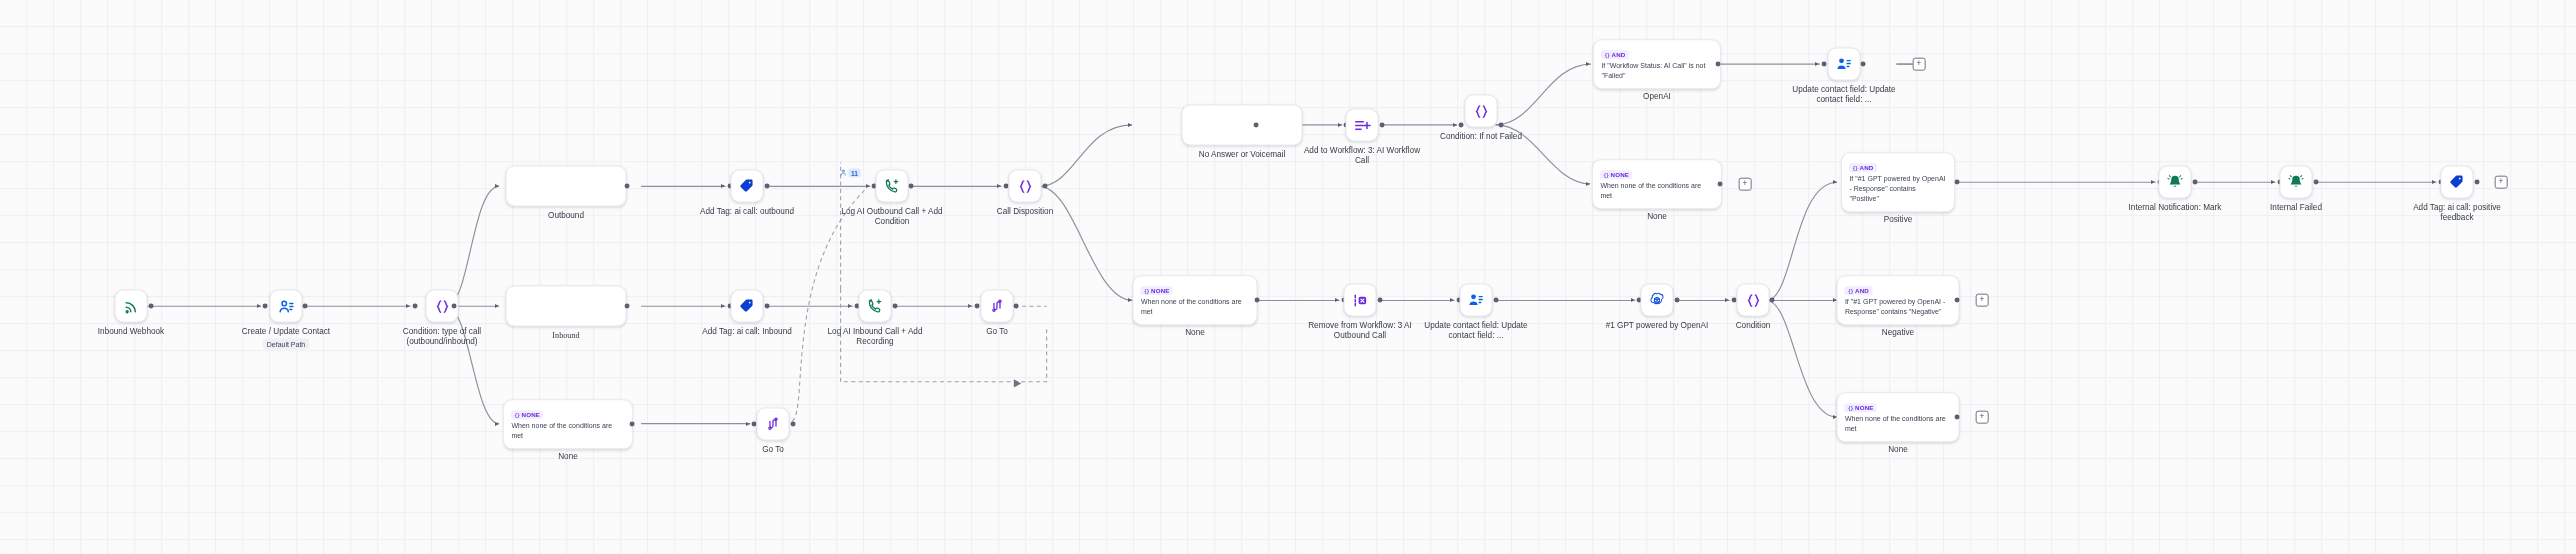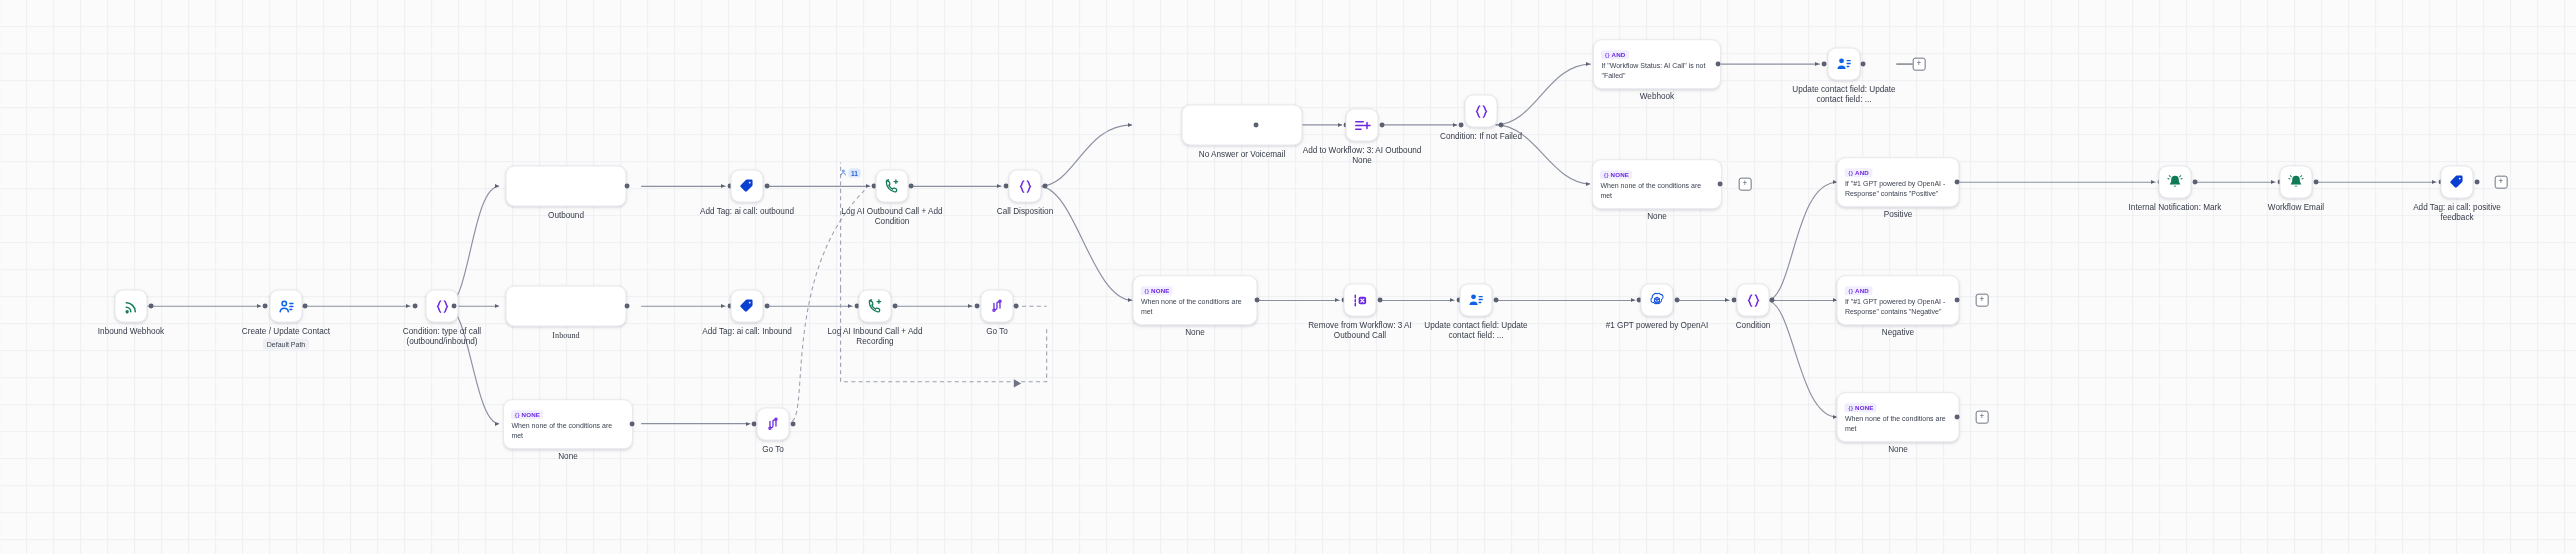--- a/index.html
+++ b/index.html
@@ -358,21 +358,21 @@
 
   <div class="node" style="left:1362px;top:125px;">
     <div class="card icon-card">
       <span class="icon">
         <svg width="18" height="18" viewBox="0 0 24 24" fill="none" stroke="#6d28e0" stroke-width="2" stroke-linecap="round">
           <path d="M3 7h10M3 12h10M3 17h7"></path>
             <path d="M18 8v8M14 12h8"></path>
         </svg>
       </span>
     </div>
-    <div class="label wrap">Add to Workflow: 3: AI Outbound None</div>
+    <div class="label wrap">Add to Workflow: 3: AI Workflow Call</div>
   </div>
   <div class="dot" style="left:1382px;top:125px;"></div>
   <div class="arrow" style="left:1455px;top:125px;"></div>
   <div class="dot" style="left:1461px;top:125px;"></div>
 
   <div class="node" style="left:1481px;top:111px;">
     <div class="card icon-card">
       <span class="icon">
         <svg width="18" height="18" viewBox="0 0 24 24" fill="none" stroke="#6d28e0" stroke-width="2" stroke-linecap="round">
           <path d="M9.5 4.5C7.5 4.5 8 9.5 5.5 12c2.5 2.5 2 7.5 4 7.5"></path>
@@ -383,21 +383,21 @@
     <div class="label">Condition: If not Failed</div>
   </div>
   <div class="dot" style="left:1501px;top:125px;"></div>
 
   <div class="arrow" style="left:1588px;top:64px;"></div>
   <div class="cond" style="left:1657px;top:64px;width:128px;">
     <div class="cond-head">
       <span class="brace">{}</span><span>AND</span>
     </div>
     <div class="cond-body">If "Workflow Status: AI Call" is not "Failed"</div>
-    <div class="label">Webhook</div>
+    <div class="label">OpenAI</div>
   </div>
   <div class="dot" style="left:1718px;top:64px;"></div>
   <div class="arrow" style="left:1817px;top:64px;"></div>
   <div class="dot" style="left:1824px;top:64px;"></div>
 
   <div class="node" style="left:1844px;top:64px;">
     <div class="card icon-card">
       <span class="icon">
         <svg width="17" height="17" viewBox="0 0 24 24" fill="#0b62e8">
           <circle cx="8.5" cy="7.5" r="3.4"></circle>
@@ -493,21 +493,21 @@
           <path d="M9.5 4.5C7.5 4.5 8 9.5 5.5 12c2.5 2.5 2 7.5 4 7.5"></path>
           <path d="M14.5 4.5c2 0 1.5 5 4 7.5-2.5 2.5-2 7.5-4 7.5"></path>
         </svg>
       </span>
     </div>
     <div class="label">Condition</div>
   </div>
   <div class="dot" style="left:1772px;top:300px;"></div>
 
   <div class="arrow" style="left:1835px;top:182px;"></div>
-  <div class="cond" style="left:1898px;top:182px;width:123px;">
+  <div class="cond" style="left:1898px;top:182px;width:114px;">
     <div class="cond-head">
       <span class="brace">{}</span><span>AND</span>
     </div>
     <div class="cond-body">If "#1 GPT powered by OpenAI - Response" contains "Positive"</div>
     <div class="label">Positive</div>
   </div>
   <div class="dot" style="left:1957px;top:182px;"></div>
   <div class="arrow" style="left:2153px;top:182px;"></div>
   <div class="dot" style="left:2160px;top:182px;"></div>
 
@@ -552,21 +552,21 @@
   <div class="node" style="left:2296px;top:182px;">
     <div class="card icon-card">
       <span class="icon">
         <svg width="17" height="17" viewBox="0 0 24 24" fill="#0f7a55">
           <path d="M12 3.3a5.3 5.3 0 0 0-5.3 5.3c0 4-1.3 5.2-2 6.1-.3.4 0 1 .5 1h13.6c.5 0 .8-.6.5-1-.7-.9-2-2.1-2-6.1A5.3 5.3 0 0 0 12 3.3z"></path>
           <path d="M10.1 17.2a2 2 0 0 0 3.8 0z"></path>
           <path d="M5.4 4.6 4 3.1M18.6 4.6 20 3.1M3.6 7.6 2 7M20.4 7.6 22 7" stroke="#0f7a55" stroke-width="1.5" stroke-linecap="round" fill="none"></path>
         </svg>
       </span>
     </div>
-    <div class="label">Workflow Email</div>
+    <div class="label">Internal Failed</div>
   </div>
   <div class="dot" style="left:2316px;top:182px;"></div>
   <div class="arrow" style="left:2434px;top:182px;"></div>
   <div class="dot" style="left:2441px;top:182px;"></div>
 
   <div class="node" style="left:2457px;top:182px;">
     <div class="card icon-card">
       <span class="icon">
         <svg width="16.4" height="16.4" viewBox="0 0 24 24" fill="#0b3fd1">
           <path d="M3.2 11.2 11 3.4a2 2 0 0 1 1.4-.6h6.2a2 2 0 0 1 2 2v6.2a2 2 0 0 1-.6 1.4l-7.8 7.8a2 2 0 0 1-2.8 0l-6.2-6.2a2 2 0 0 1 0-2.8z"></path>

